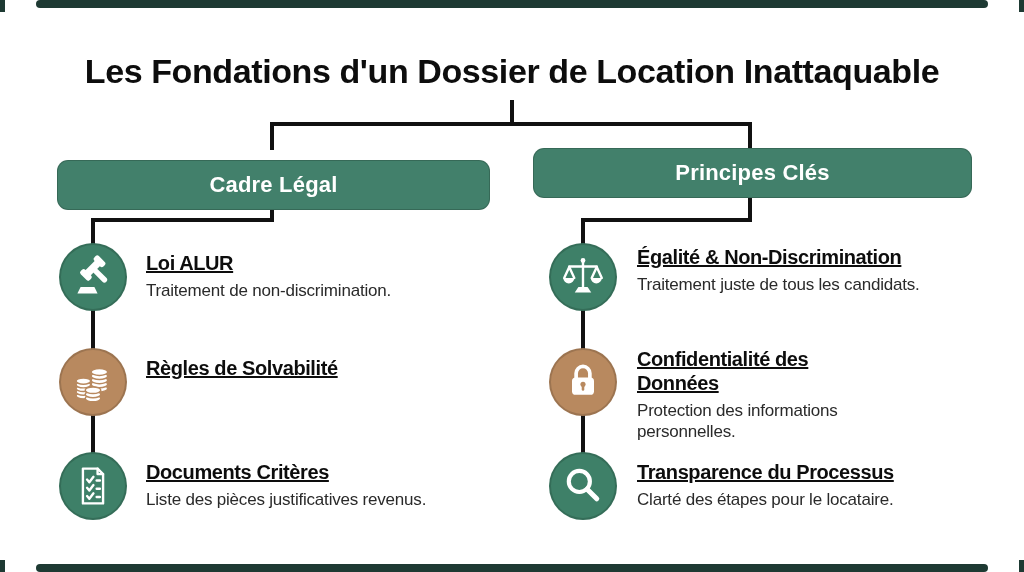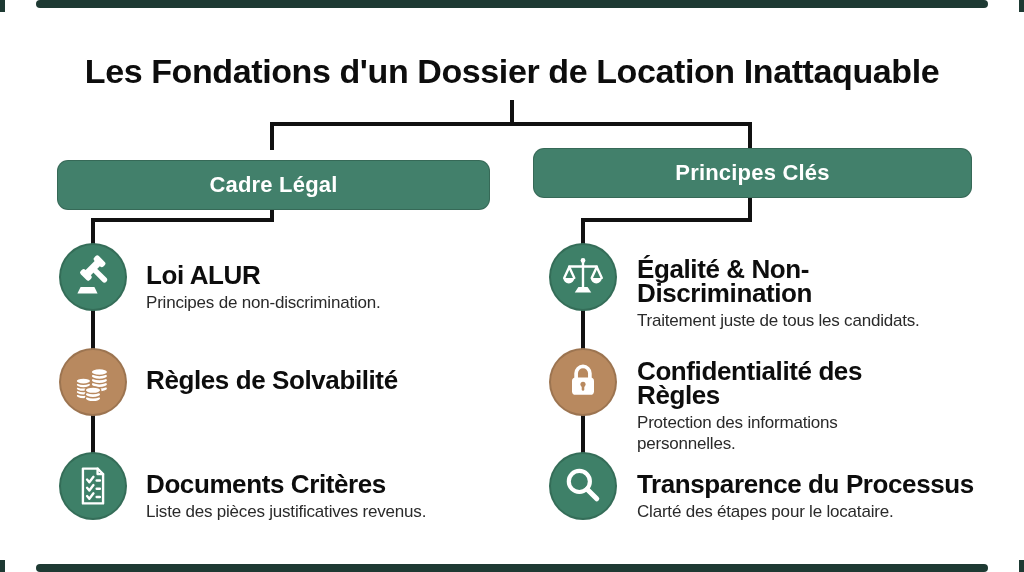--- a/index.html
+++ b/index.html
@@ -30,21 +30,21 @@
   
   .circle{position:absolute;width:68px;height:68px;border-radius:50%;box-sizing:border-box;
           border:2px solid rgba(0,0,0,0.15);display:flex;align-items:center;justify-content:center;}
   .circle.green{background:#3e8068;}
   .circle.tan{background:#b8895f;}
   .col-l{left:59px;} .col-r{left:549px;}
   .row1{top:243px;} .row2{top:348px;} .row3{top:452px;}
 
   
   .item-text{position:absolute;}
-  .item-text .t{font-size:26px;font-weight:700;letter-spacing:-0.4px;color:#0d0d0d;margin:12px 0 5px 0;line-height:24px;}
+  .item-text .t{font-size:20px;font-weight:700;letter-spacing:-0.4px;color:#0d0d0d;margin:0 0 5px 0;line-height:24px;text-decoration:underline;}
   .item-text .s{font-size:17px;color:#2a2a2a;letter-spacing:-0.2px;margin:0;line-height:21px;}
   .lt{left:146px;width:382px;}
   .rt{left:637px;}
   .p-l1{top:251px;} .p-l2{top:356px;} .p-l3{top:460px;}
   .p-r1{top:245px;width:344px;} .p-r2{top:347px;width:252px;} .p-r3{top:460px;width:344px;}
 </style>
 </head>
 <body>
 
 <div class="canvas">
@@ -147,36 +147,36 @@
   </div>
   <div class="circle green col-r row3">
     <svg width="44" height="44" viewBox="0 0 48 48">
       <circle cx="20" cy="19" r="11.5" stroke="#fff" stroke-width="4.5" fill="none"></circle>
       <line x1="28.5" y1="27.5" x2="39" y2="38" stroke="#fff" stroke-width="5.5" stroke-linecap="round"></line>
     </svg>
   </div>
 
   <div class="item-text lt p-l1">
     <p class="t">Loi ALUR</p>
-    <p class="s">Principes de non-discrimination.</p>
+    <p class="s">Traitement de non-discrimination.</p>
   </div>
   <div class="item-text lt p-l2">
     <p class="t">Règles de Solvabilité</p>
   </div>
   <div class="item-text lt p-l3">
     <p class="t">Documents Critères</p>
     <p class="s">Liste des pièces justificatives revenus.</p>
   </div>
 
   <div class="item-text rt p-r1">
     <p class="t">Égalité &amp; Non-Discrimination</p>
     <p class="s">Traitement juste de tous les candidats.</p>
   </div>
   <div class="item-text rt p-r2">
-    <p class="t">Confidentialité des Règles</p>
+    <p class="t">Confidentialité des Données</p>
     <p class="s">Protection des informations personnelles.</p>
   </div>
   <div class="item-text rt p-r3">
     <p class="t">Transparence du Processus</p>
     <p class="s">Clarté des étapes pour le locataire.</p>
   </div>
 
 </div>
 
 </body></html>

